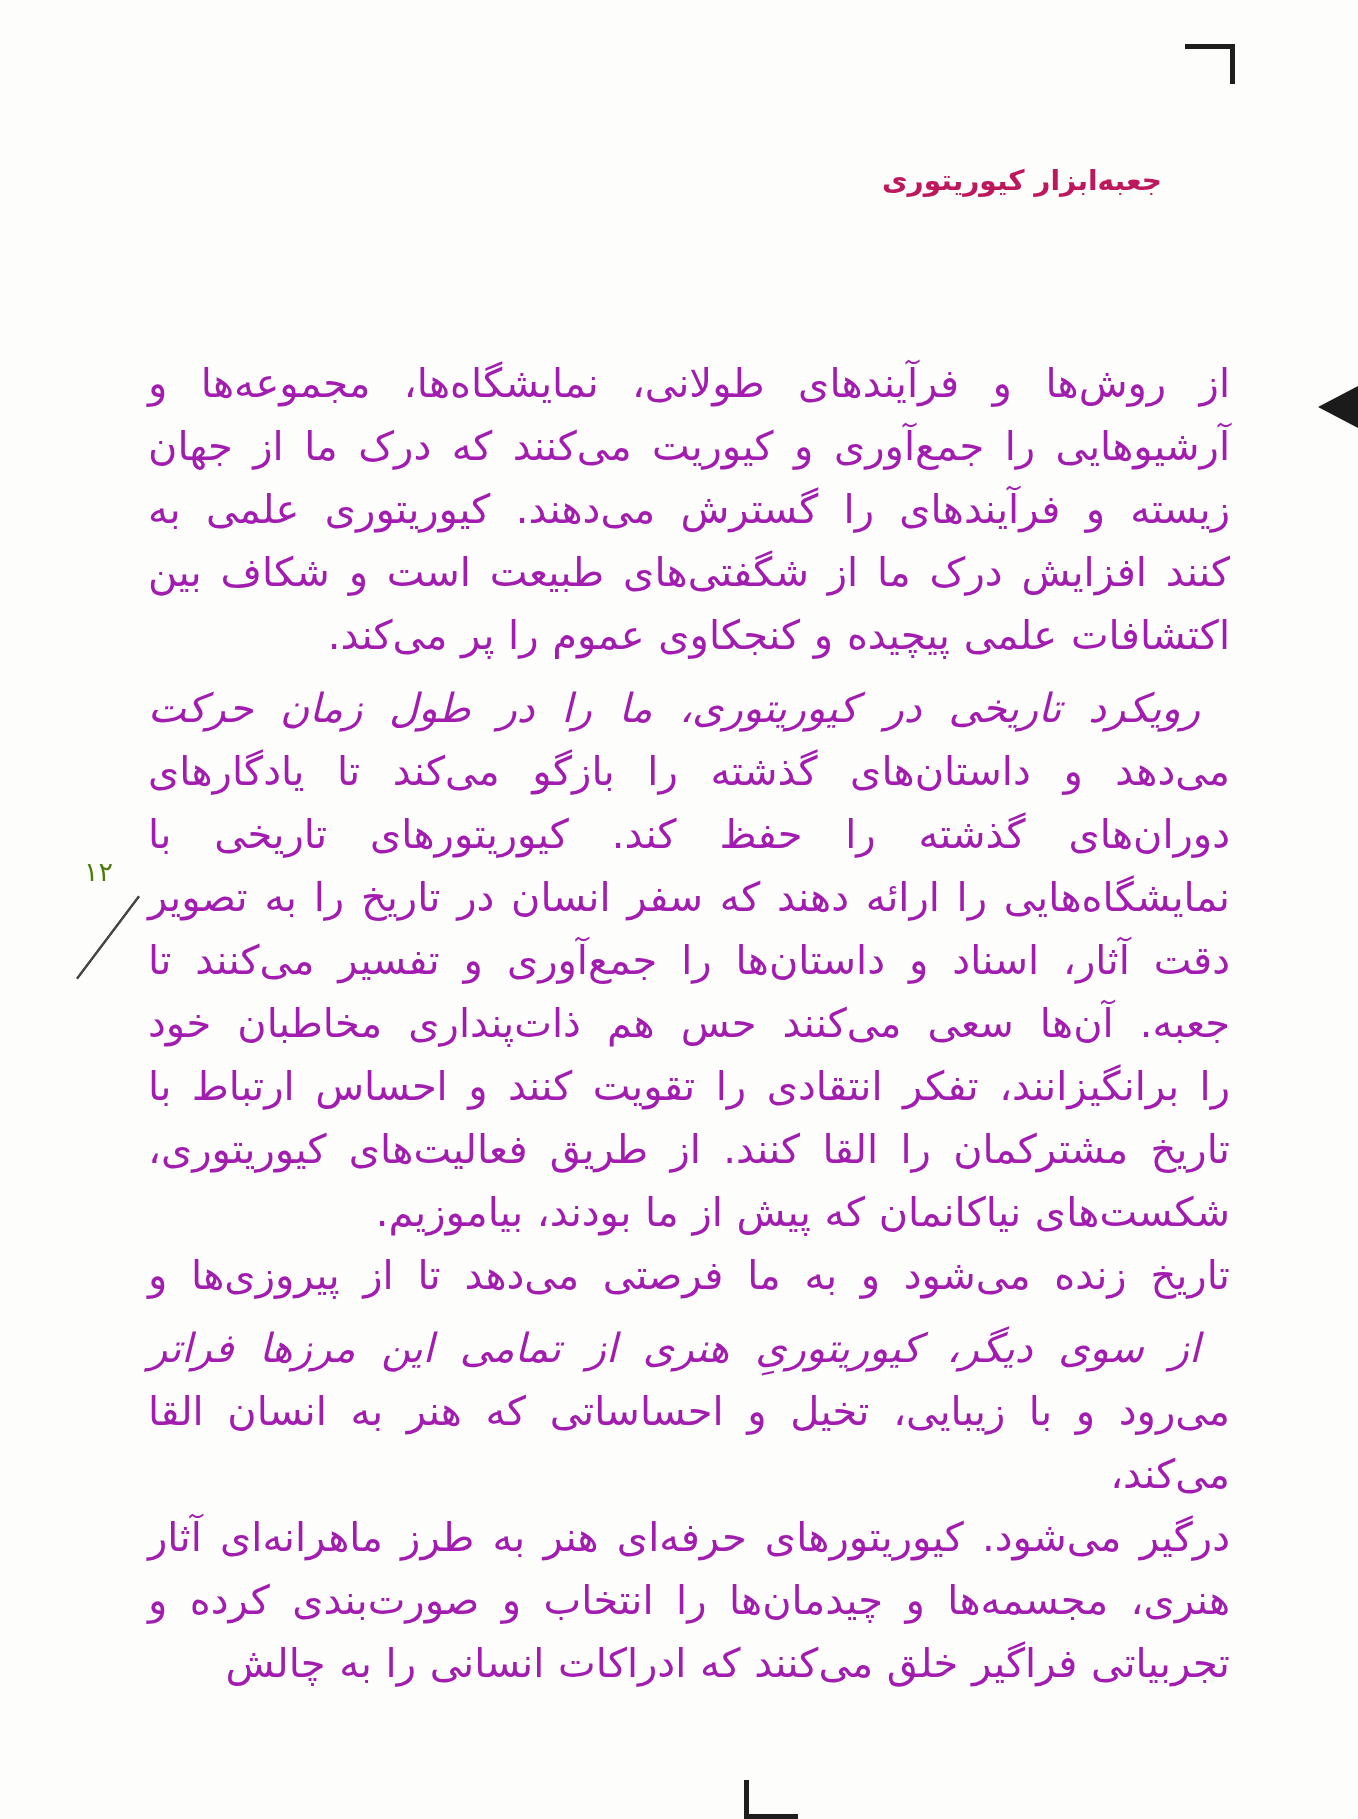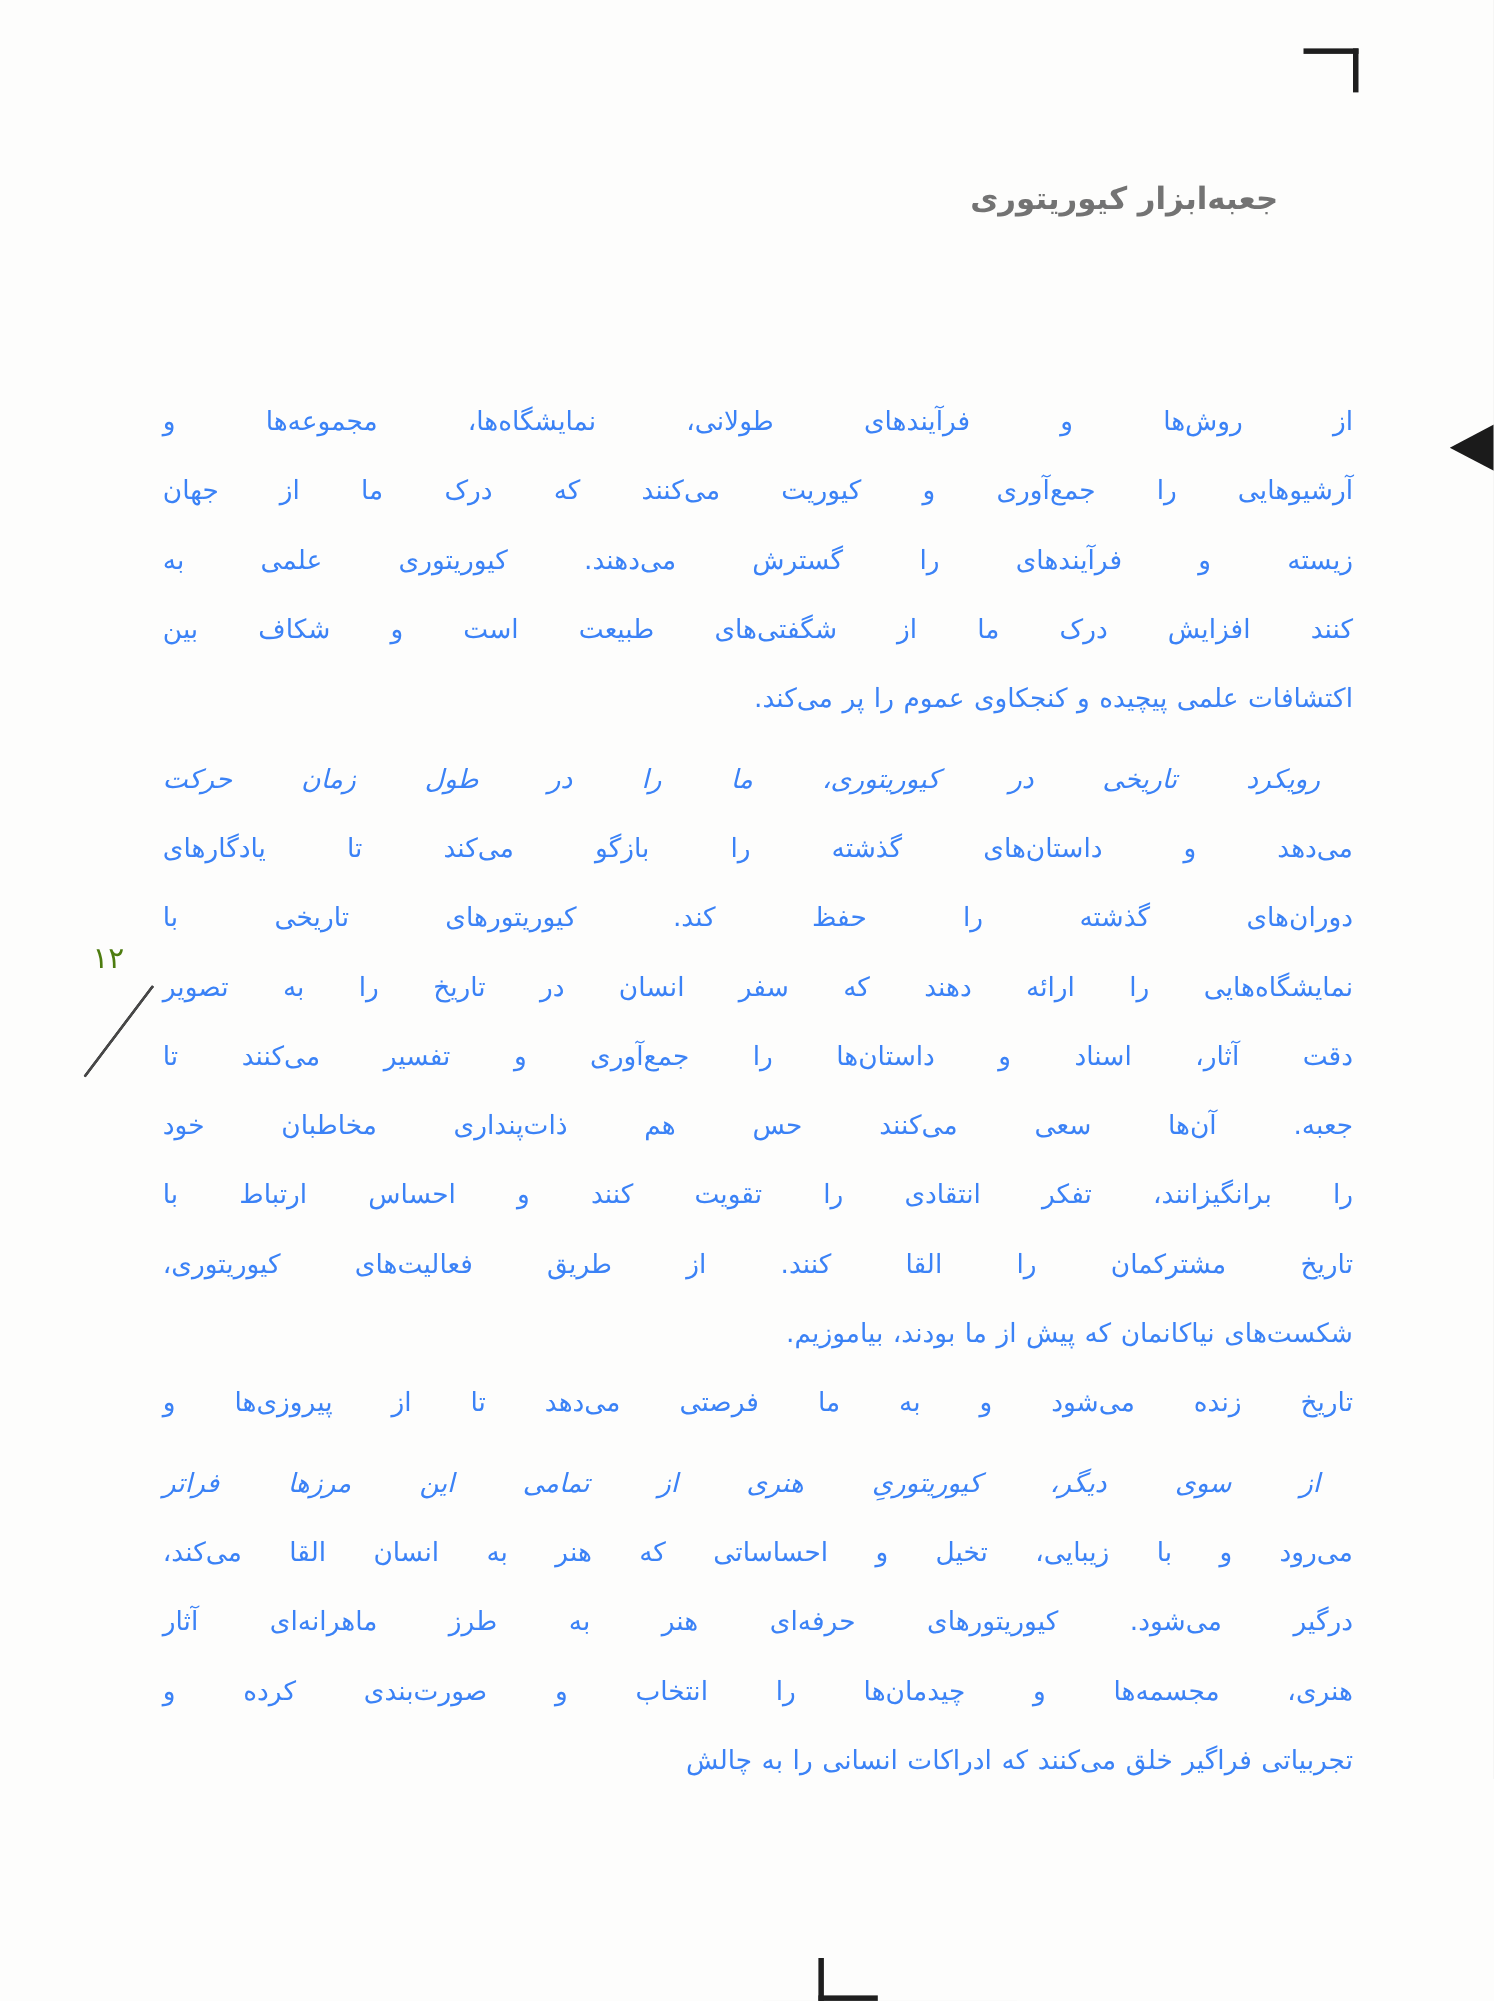--- a/index.html
+++ b/index.html
@@ -15,33 +15,33 @@
     color: #1b1b1b;
   }
 
   
   .running-head {
     position: absolute;
     top: 164px;
     right: 196px;
     font-size: 28px;
     font-weight: 700;
-    color: #737373;
+    color: #be185d;
     white-space: nowrap;
   }
 
   
   .body-text {
     position: absolute;
     top: 352px;
     right: 128px;
     width: 1082px;
-    font-size: 24px;
+    font-size: 40px;
     line-height: 63px;
-    color: #3b82f6;
+    color: #a21caf;
   }
   .paragraph { margin: 0 0 10px 0; }
   .paragraph:last-child { margin-bottom: 0; }
   .line {
     text-align: justify;
     text-align-last: justify;
     word-spacing: 1px;
   }
   .line.para-last { text-align-last: right; }
   .paragraph.indented .line.first { padding-right: 30px; font-style: italic; }

